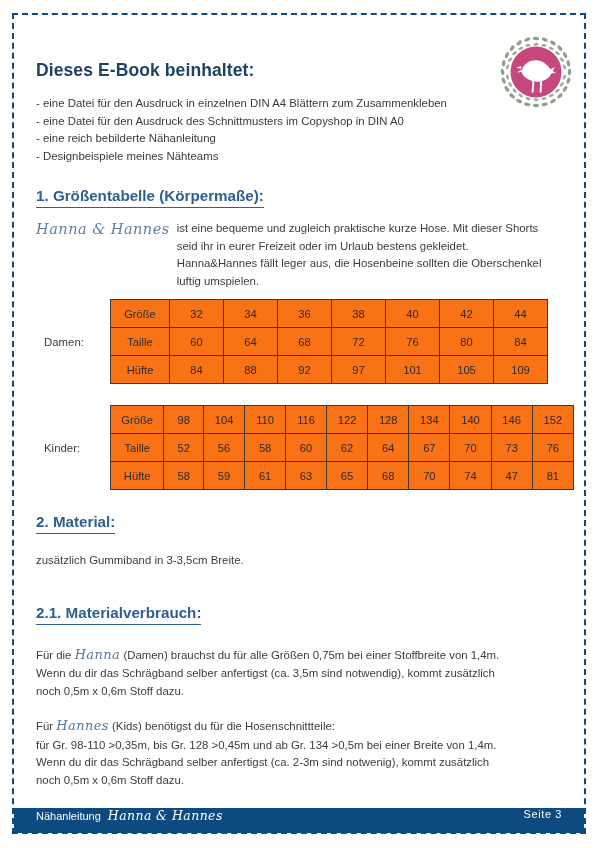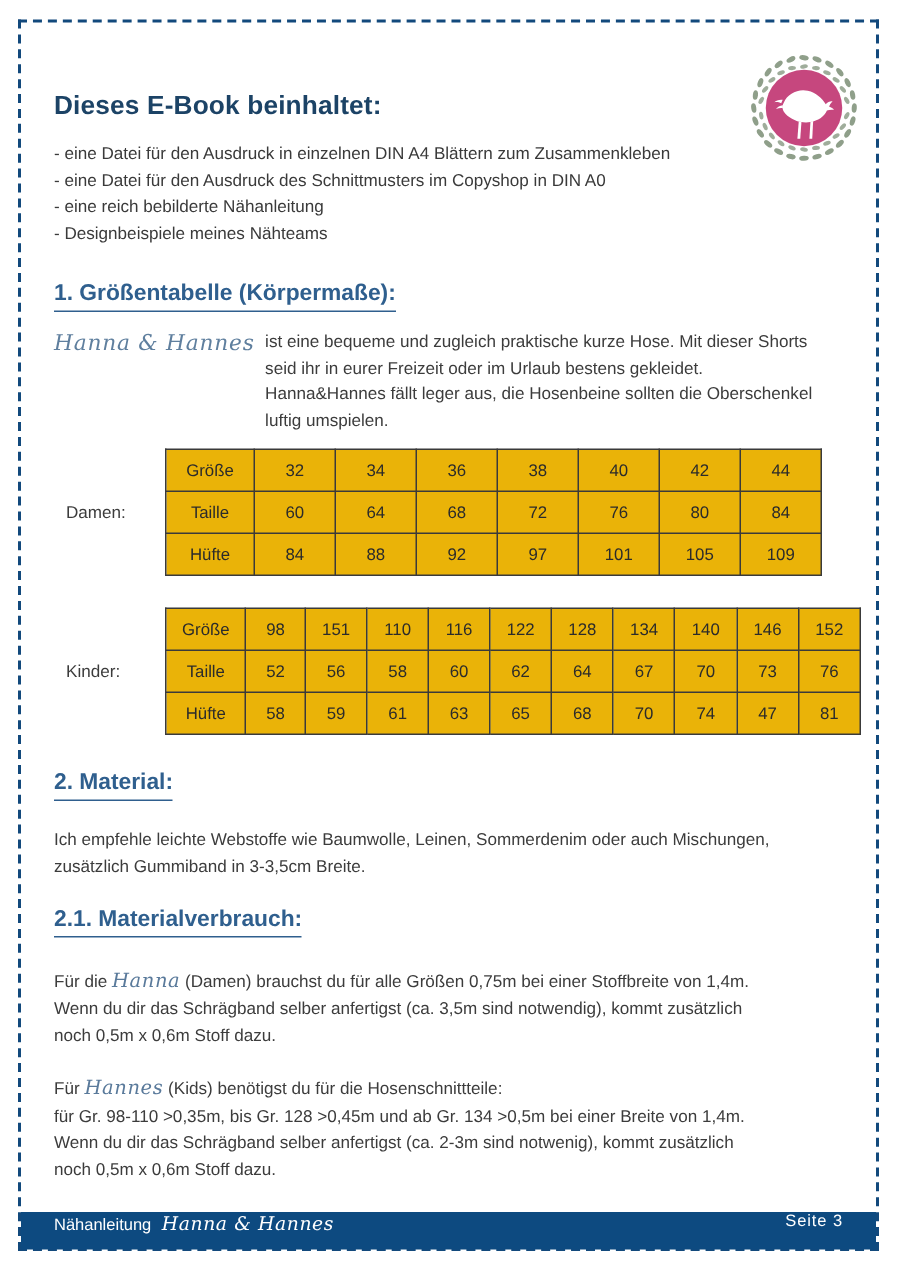--- a/index.html
+++ b/index.html
@@ -145,21 +145,21 @@
     border-collapse: collapse;
     table-layout: fixed;
   }
   table.size-table td {
     border: 1px solid #3a3a3a;
     text-align: center;
     font-size: 11.2px;
     color: #2b2b2b;
     height: 27px;
     padding: 0 2px;
-    background: #eab308;
+    background: #f97316;
   }
   table.size-table td.rowhead {
     width: 54px;
     text-align: center;
   }
   table.damen td.cell { width: 49px; }
   table.kinder td.cell { width: 42px; }
 
   
   #footer-bar {
@@ -341,21 +341,21 @@
   </div>
 
   <div class="section" style="left:44px; top:405px;">
     <div class="table-row-wrap">
       <div class="table-label">Kinder:</div>
       <table class="size-table kinder">
         <tbody>
           <tr>
             <td class="rowhead">Größe</td>
             <td class="cell">98</td>
-            <td class="cell">151</td>
+            <td class="cell">104</td>
             <td class="cell">110</td>
             <td class="cell">116</td>
             <td class="cell">122</td>
             <td class="cell">128</td>
             <td class="cell">134</td>
             <td class="cell">140</td>
             <td class="cell">146</td>
             <td class="cell">152</td>
           </tr>
           <tr>
@@ -385,21 +385,20 @@
             <td class="cell">81</td>
           </tr>
         </tbody>
       </table>
     </div>
   </div>
 
   <div class="section" style="left:36px; top:512px;">
     <h2 class="section-heading">2.  Material:</h2>
     <div style="margin-top:18px;">
-      <p class="para nojust">Ich empfehle leichte Webstoffe wie Baumwolle, Leinen, Sommerdenim oder auch Mischungen,</p>
       <p class="para nojust">zusätzlich Gummiband in 3-3,5cm Breite.</p>
     </div>
   </div>
 
   <div class="section" style="left:36px; top:603px;">
     <h2 class="section-heading">2.1.  Materialverbrauch:</h2>
 
     <div style="margin-top:20px;">
       <p class="para nojust">
         <span>Für die</span>

